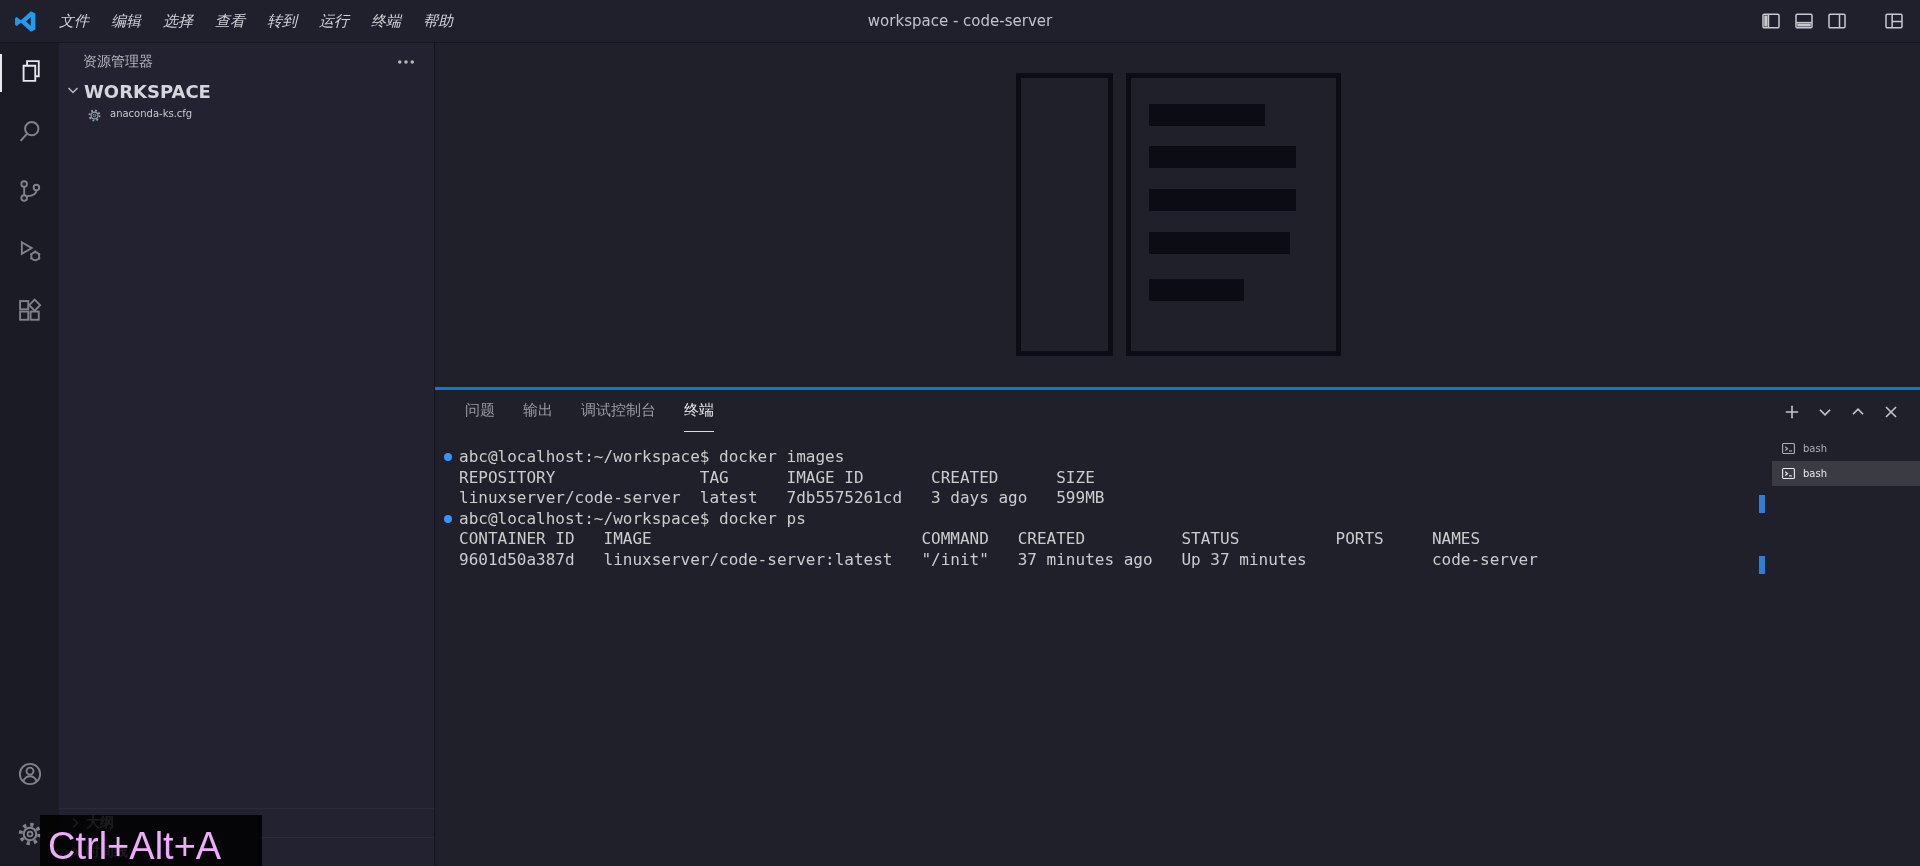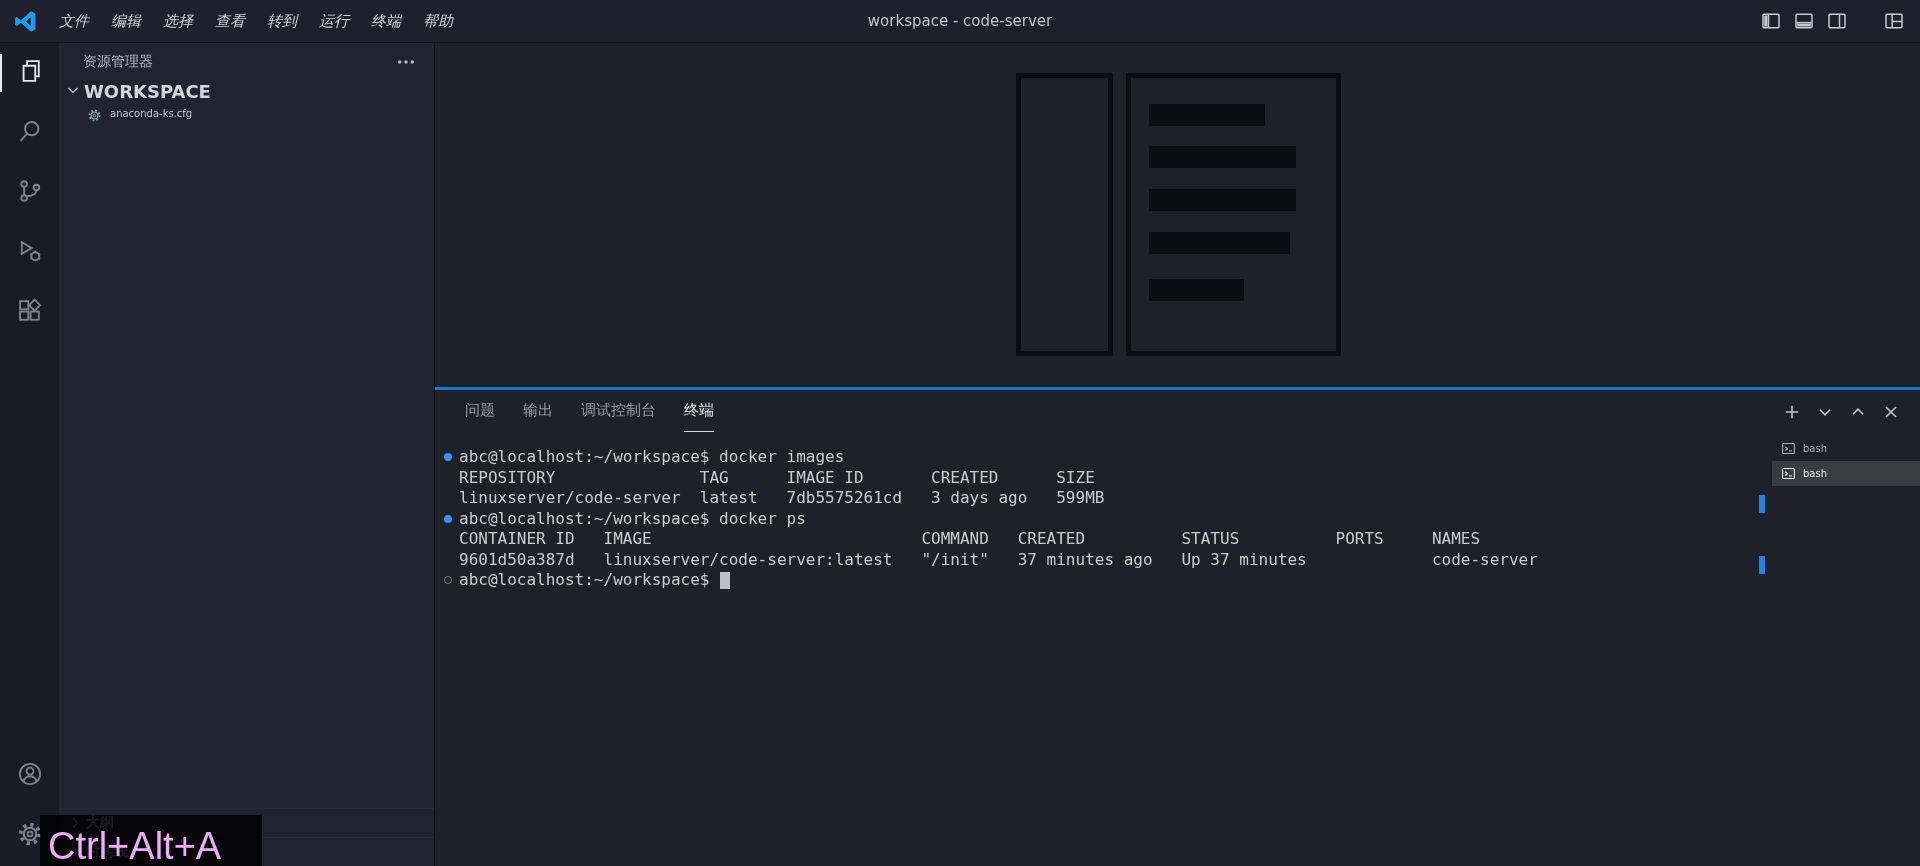--- a/index.html
+++ b/index.html
@@ -280,25 +280,20 @@
               <div class="term-line">
                 <span class="term-deco command"></span>
                 <span class="term-text">abc@localhost:~/workspace$ docker ps</span>
               </div>
               <div class="term-line">
                 <span class="term-text">CONTAINER ID   IMAGE                            COMMAND   CREATED          STATUS          PORTS     NAMES</span>
               </div>
               <div class="term-line">
                 <span class="term-text">9601d50a387d   linuxserver/code-server:latest   "/init"   37 minutes ago   Up 37 minutes             code-server</span>
               </div>
-              <div class="term-line">
-                <span class="term-deco prompt"></span>
-                <span class="term-text">abc@localhost:~/workspace$ </span>
-                <span class="cursor"></span>
-              </div>
             </div>
           <div class="scroll-mark" style="top:61px;"></div>
           <div class="scroll-mark" style="top:122px;"></div>
           <div class="term-sidebar" id="term-tabs">
               <div class="tt-item">
                 <span class="ticon"><svg viewBox="0 0 16 16" fill="none" stroke="currentColor" stroke-width="1.2">
                     <rect x="1.7" y="2.7" width="12.6" height="10.6" rx="1"></rect>
                     <path d="M4.5 6.2L7 8.2l-2.5 2"></path>
                     <path d="M8.5 10.6h3.2"></path>
                   </svg></span>

